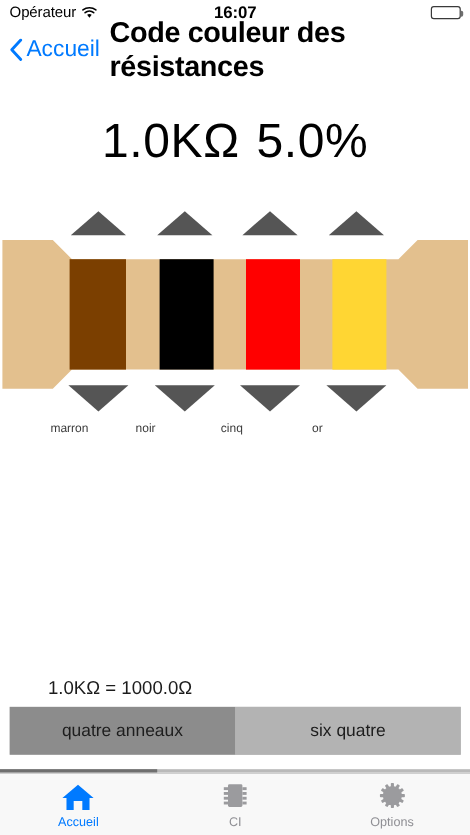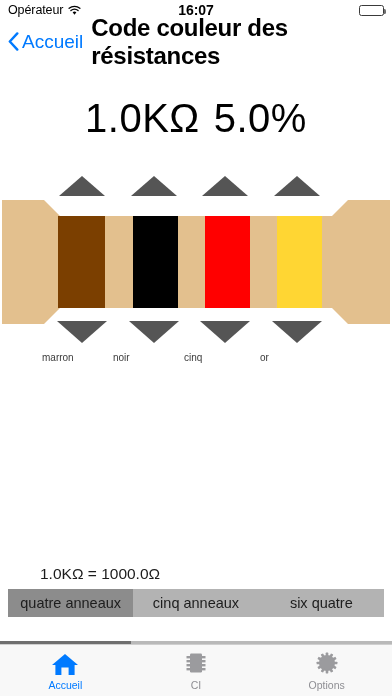--- a/index.html
+++ b/index.html
@@ -85,21 +85,21 @@
   }
 
   
   .equation {
     position:absolute; top:525px; left:40px;
     font-size:15.5px; color:#1c1c1c;margin-top:40px;
   }
 
   
   .segmented {
-    position:absolute; top:589px; left:8px; width:376px; height:28px;
+    position:absolute; top:589px; left:8px; width:376px; height:40px;
     display:flex; background:#b3b3b3; overflow:hidden;
   }
   .seg {
     flex:1; display:flex; align-items:center; justify-content:center;
     font-size:14.5px; color:#1d1d1d; cursor:pointer;
     background:#b3b3b3;
   }
   .seg.selected { background:#8c8c8c; }
 
   
@@ -189,21 +189,20 @@
     <div class="band-label" style="left:42px">marron</div>
     <div class="band-label" style="left:113px">noir</div>
     <div class="band-label" style="left:184px">cinq</div>
     <div class="band-label" style="left:260px">or</div>
   </div>
 
   <div class="equation">1.0KΩ = 1000.0Ω</div>
 
   <div class="segmented">
     <div class="seg selected">quatre anneaux</div>
-    <div class="seg">cinq anneaux</div>
     <div class="seg">six quatre</div>
   </div>
 
   <div class="scrollbar-track"></div>
   <div class="scrollbar-thumb"></div>
 
   <div class="tabbar">
 
     <div class="tab active">
       <span class="tab-icon">

